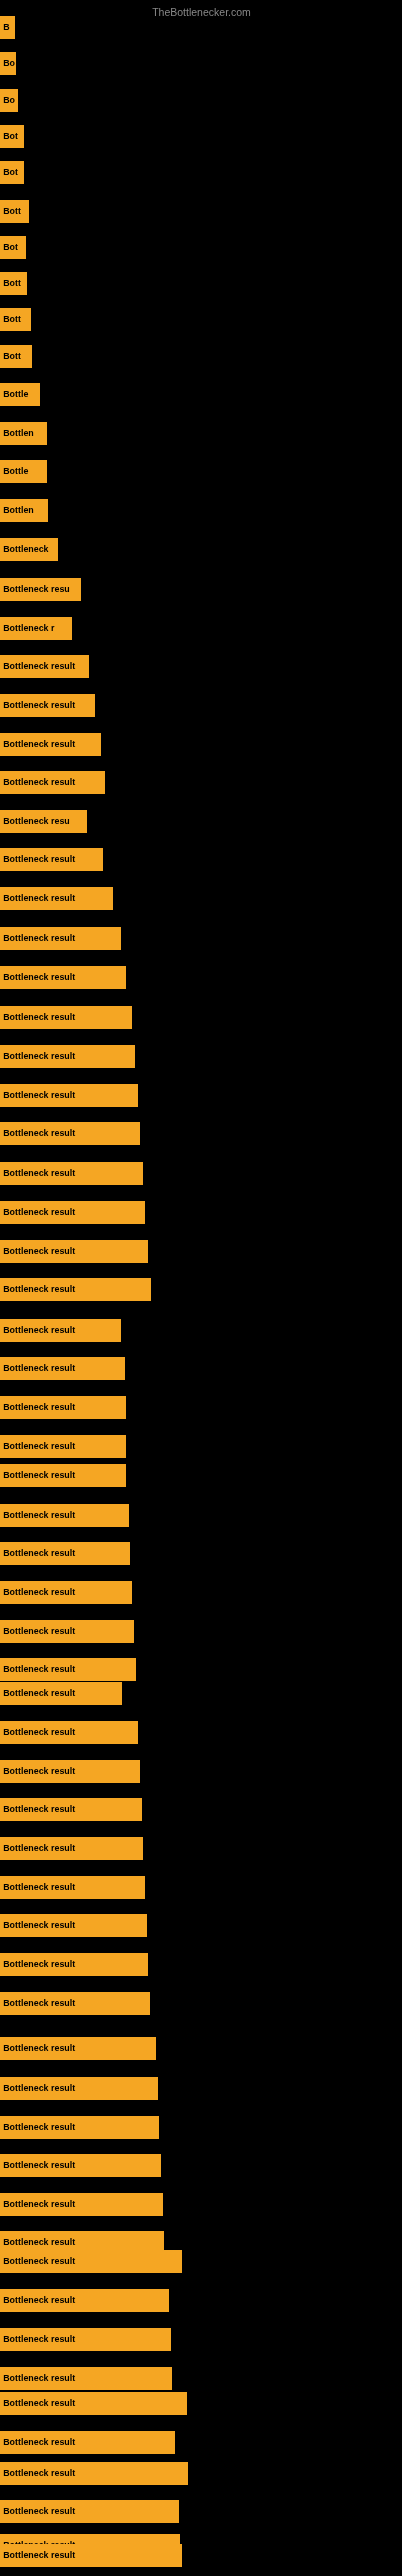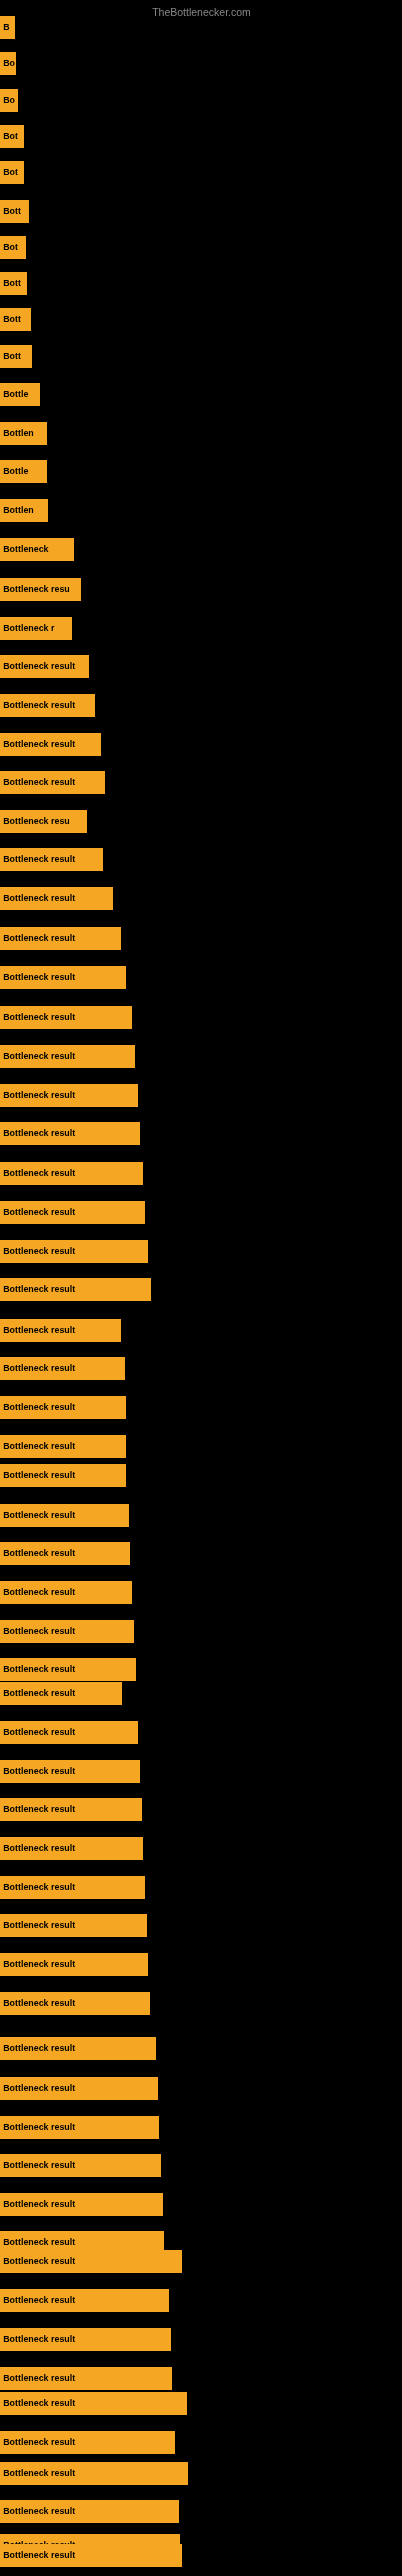--- a/index.html
+++ b/index.html
@@ -113,21 +113,21 @@
       <div class="bar" style="width: 47px;">
         <span class="bar-label">Bottle</span>
       </div>
     </div>
     <div class="bar-container" style="top: 499px; left: 0px;">
       <div class="bar" style="width: 48px;">
         <span class="bar-label">Bottlen</span>
       </div>
     </div>
     <div class="bar-container" style="top: 538px; left: 0px;">
-      <div class="bar" style="width: 74px;">
+      <div class="bar" style="width: 58px;">
         <span class="bar-label">Bottleneck</span>
       </div>
     </div>
     <div class="bar-container" style="top: 578px; left: 0px;">
       <div class="bar" style="width: 81px;">
         <span class="bar-label">Bottleneck resu</span>
       </div>
     </div>
     <div class="bar-container" style="top: 617px; left: 0px;">
       <div class="bar" style="width: 72px;">

